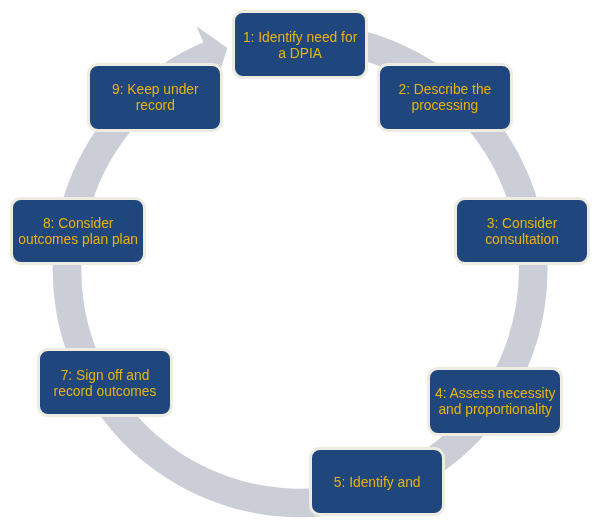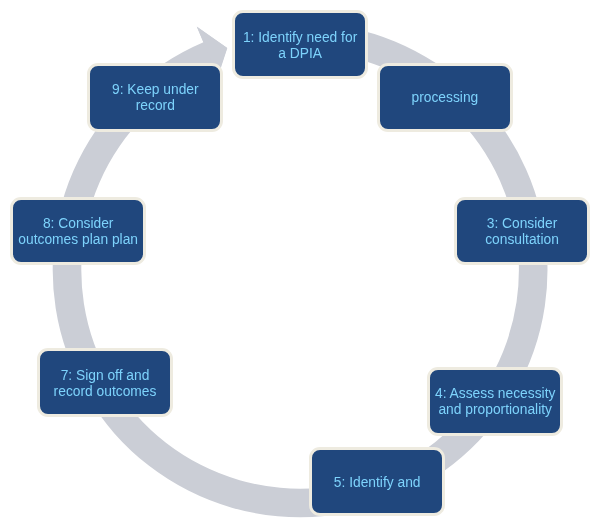--- a/index.html
+++ b/index.html
@@ -7,21 +7,21 @@
   body {
     width:600px; height:526px; background:#FFFFFF; overflow:hidden;
     font-family:"Liberation Sans", sans-serif;
   }
   #diagram { position:relative; width:600px; height:526px; }
   #cycle-arrow-svg { position:absolute; left:0; top:0; width:600px; height:526px; }
   .node {
     position:absolute; box-sizing:border-box; width:136px; height:68.5px;
     display:flex; align-items:center; justify-content:center;
     text-align:center; border-radius:11px;
-    background:#20477D; border:3px solid #EEEBE0; color:#7dd3fc;
+    background:#20477D; border:3px solid #EEEBE0; color:#eab308;
     font-size:13.8px; line-height:16px;
   }
   .node .label { display:block; position:relative; top:1px; }
   .node .line { display:block; white-space:nowrap; }
 </style>
 </head>
 <body>
 
 <div id="diagram">
   <svg id="cycle-arrow-svg" viewBox="0 0 600 526">
@@ -30,20 +30,21 @@
   </svg>
 
   <div class="node" style="left:232.1px;top:10.3px">
       <span class="label">
         <span class="line">1: Identify need for</span>
         <span class="line">a DPIA</span>
       </span>
     </div>
   <div class="node" style="left:376.9px;top:63.1px">
       <span class="label">
+        <span class="line">2: Describe the</span>
         <span class="line">processing</span>
       </span>
     </div>
   <div class="node" style="left:454.0px;top:196.5px">
       <span class="label">
         <span class="line">3: Consider</span>
         <span class="line">consultation</span>
       </span>
     </div>
   <div class="node" style="left:427.2px;top:367px">

